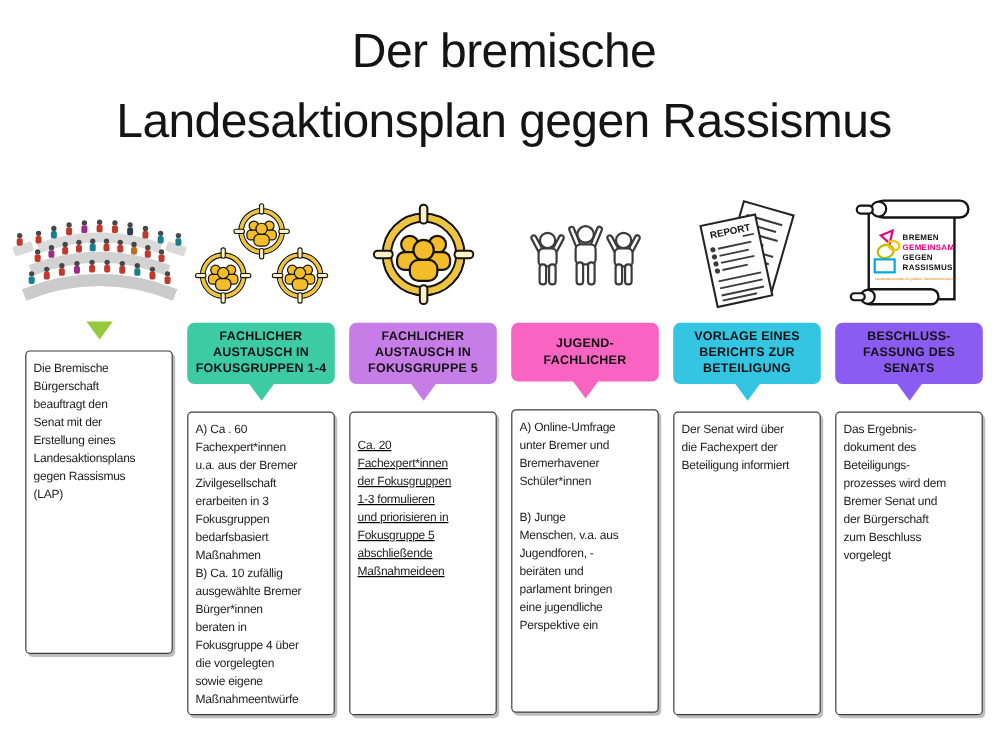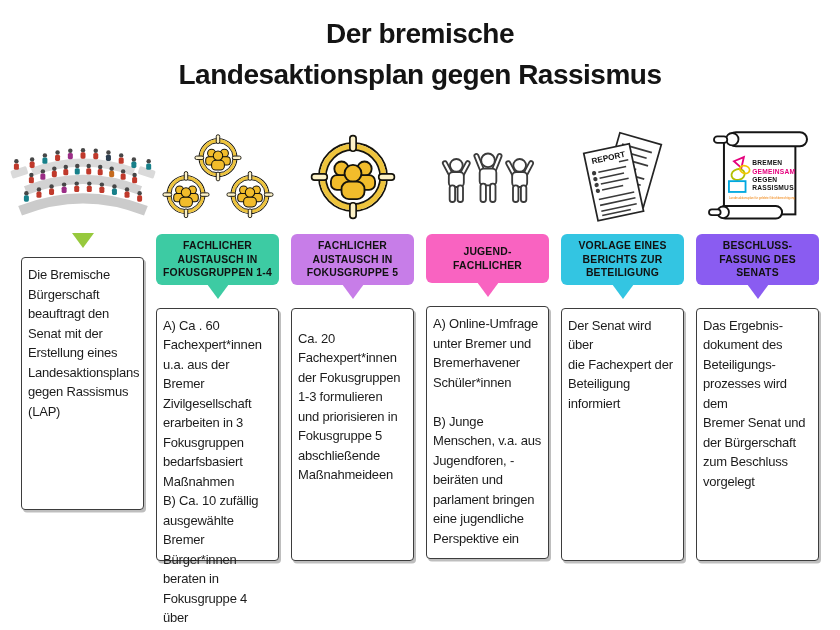--- a/index.html
+++ b/index.html
@@ -1,36 +1,36 @@
 <!DOCTYPE html>
 <html><head>
 <meta charset="utf-8">
 <style>
   * { margin:0; padding:0; box-sizing:border-box; }
   body { background:#e8e8e8; font-family:"Liberation Sans", sans-serif; }
   .canvas { width:840px; height:630px; background:#ffffff; position:relative; overflow:hidden;
             margin:0 auto; font-family:"Liberation Sans", sans-serif; }
-  .title { margin-top:14px; text-align:center; font-size:28px; font-weight:700; color:#141414;
+  .title { margin-top:14px; text-align:center; font-size:40px; font-weight:400; color:#141414;
            line-height:1.45; white-space:pre-line; letter-spacing:-0.5px; }
   .cols { display:flex; justify-content:center; gap:12px; padding:0 21px; margin-top:30px; }
   .col { flex:0 0 123px; width:123px; display:flex; flex-direction:column; align-items:center; }
   .icon-wrap { height:104px; display:flex; align-items:center; justify-content:center; margin-bottom:5px; }
   .badge { width:100%; min-height:49px; background:var(--badge,#ccc); border-radius:6px;
            display:flex; align-items:center; justify-content:center; padding:5px 3px; }
   .badge-text { font-size:10.4px; font-weight:700; color:#111; text-align:center;
                 line-height:1.3; white-space:pre-line; letter-spacing:0.2px; }
   .tail { width:0; height:0; margin-top:-1px;
           border-left:11px solid transparent; border-right:11px solid transparent;
           border-top:15px solid var(--badge,#ccc); }
   .box { width:100%; height:253px; margin-top:9px; background:#fff;
          border:1.6px solid #3d3d3d; border-radius:4px;
          box-shadow:2px 2.5px 0 rgba(110,110,110,0.45); padding:7px 6px; }
-  .box-text { font-size:13px; color:#1c1c1c; line-height:1.5; white-space:pre-line;
+  .box-text { font-size:10px; color:#1c1c1c; line-height:1.5; white-space:pre-line;
               letter-spacing:-0.2px; }
-  .col[data-col="2"] .box { padding-top:20px; }
+  .col[data-col="2"] .box { padding-top:20px;text-decoration:underline; }
   svg { display:block; }
   svg text { font-family:"Liberation Sans", sans-serif; }
 </style>
 </head>
 <body>
 
 <div class="canvas">
   <h1 class="title">Der bremische
 Landesaktionsplan gegen Rassismus</h1>
 

